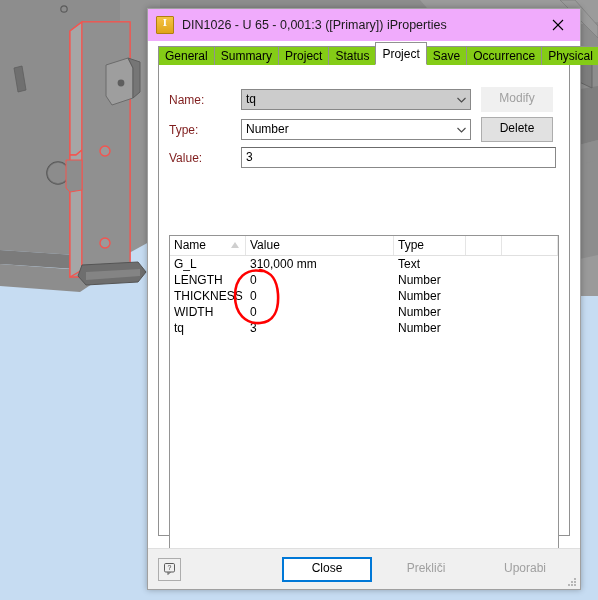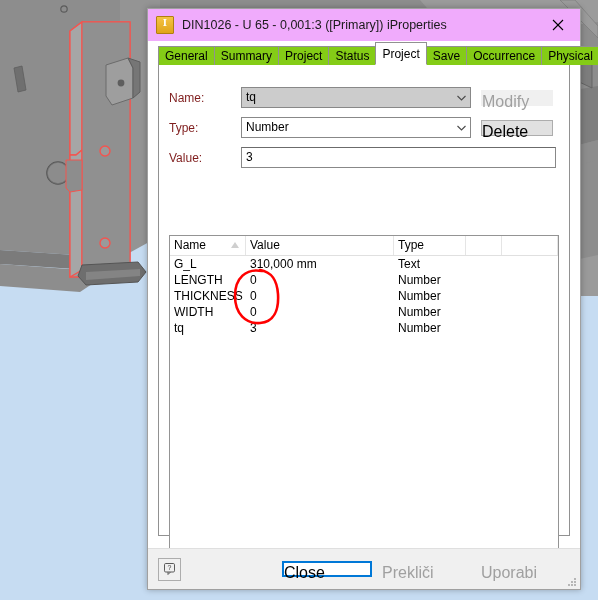--- a/index.html
+++ b/index.html
@@ -186,24 +186,24 @@
     font-size: 12px;
     line-height: 19px;
     padding-left: 4px;
     position: relative;
     overflow: hidden;
     white-space: nowrap;
   }
 
   .btn {
     box-sizing: border-box;
-    font-size: 16px;
-    text-align: left;
+    font-size: 12px;
+    text-align: center;
     line-height: 21px;
-    height: 16px;
+    height: 25px;
     width: 72px;
     background: #e1e1e1;
     border: 1px solid #adadad;
     color: #000;
     cursor: default;
     white-space: nowrap;
   }
   .btn.disabled {
     background: #f0f0f0;
     border-color: #f0f0f0;

